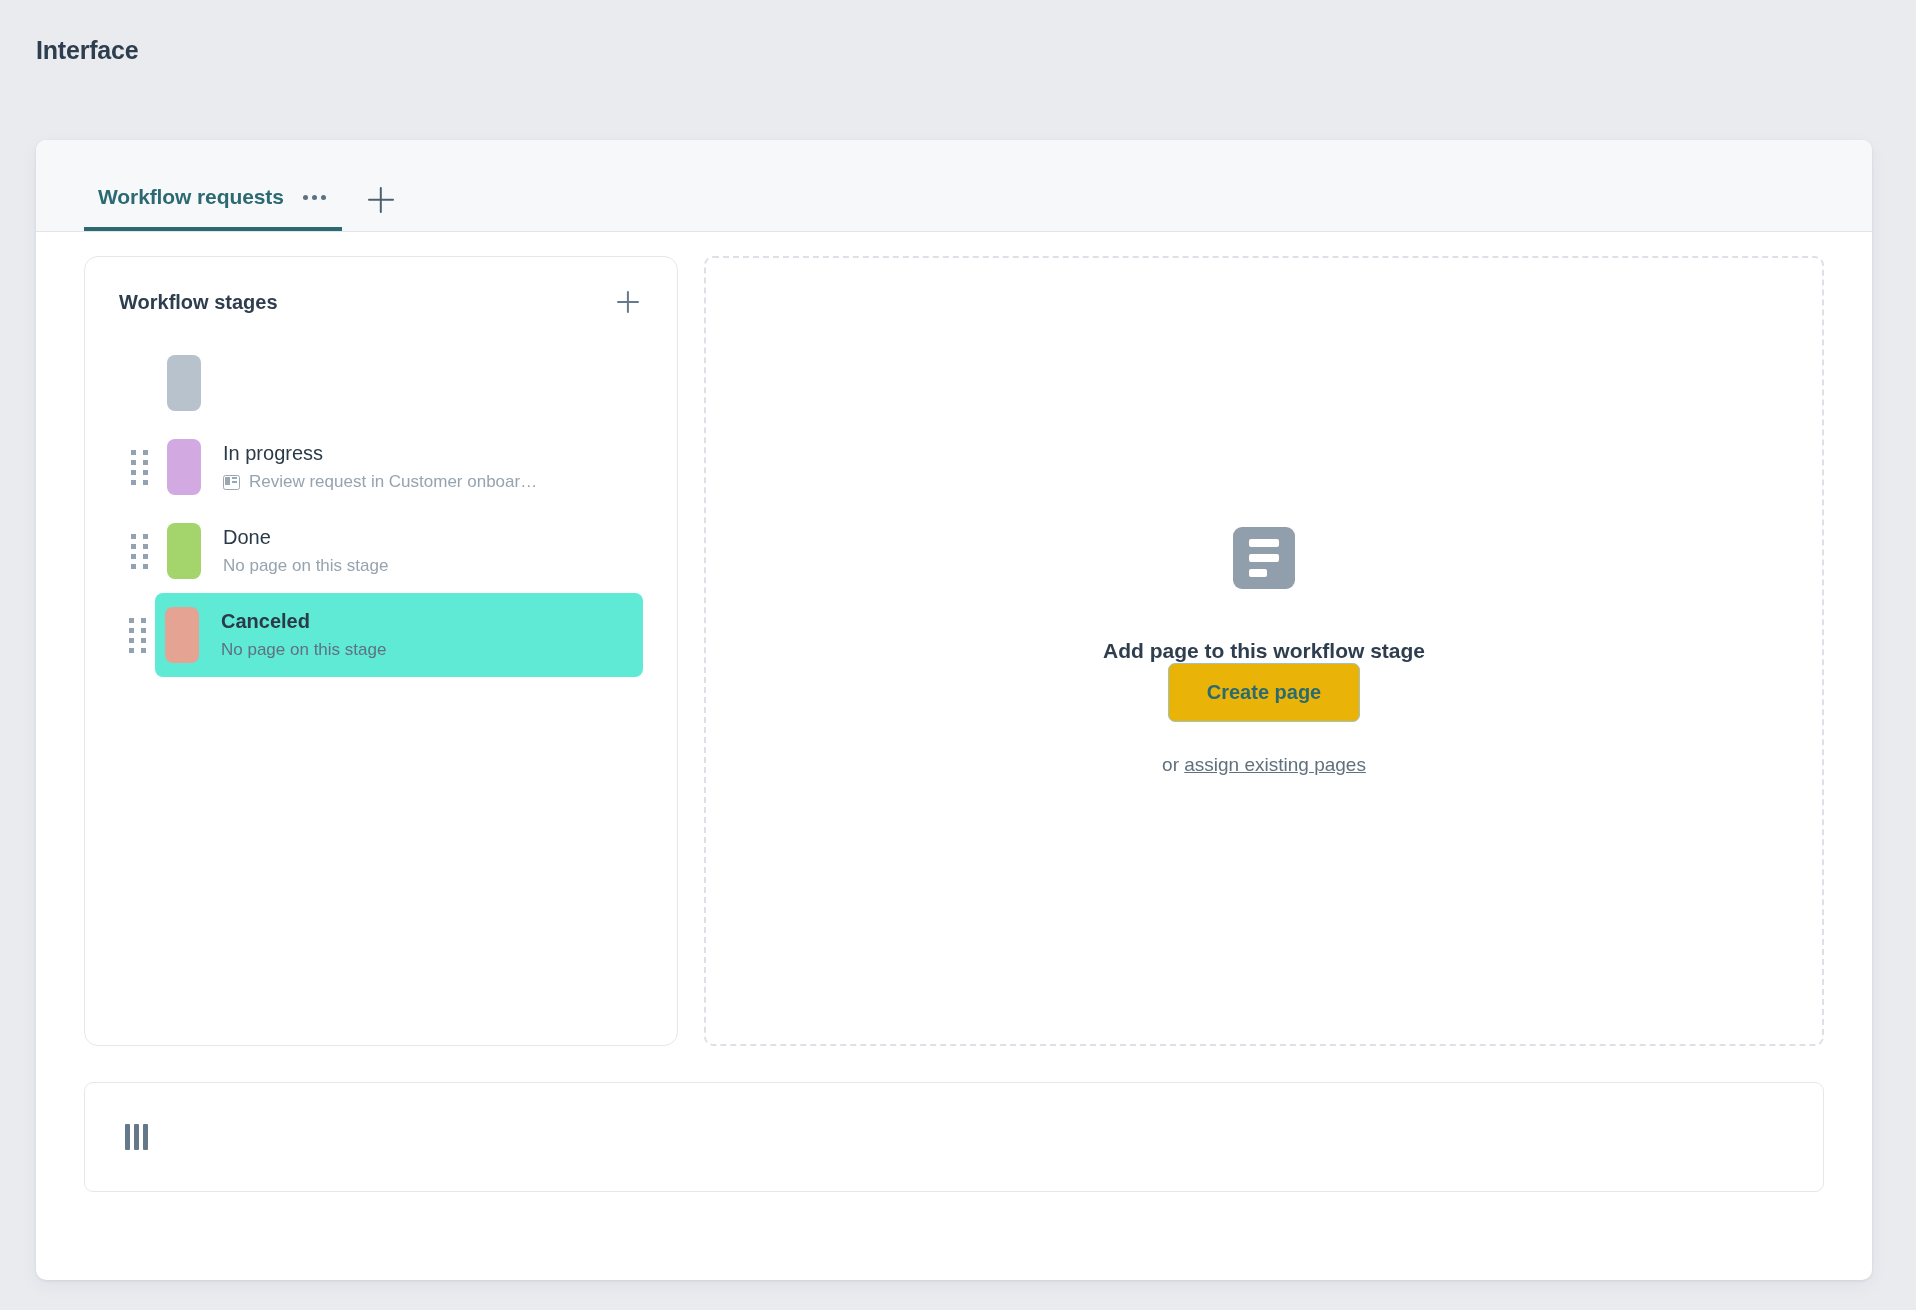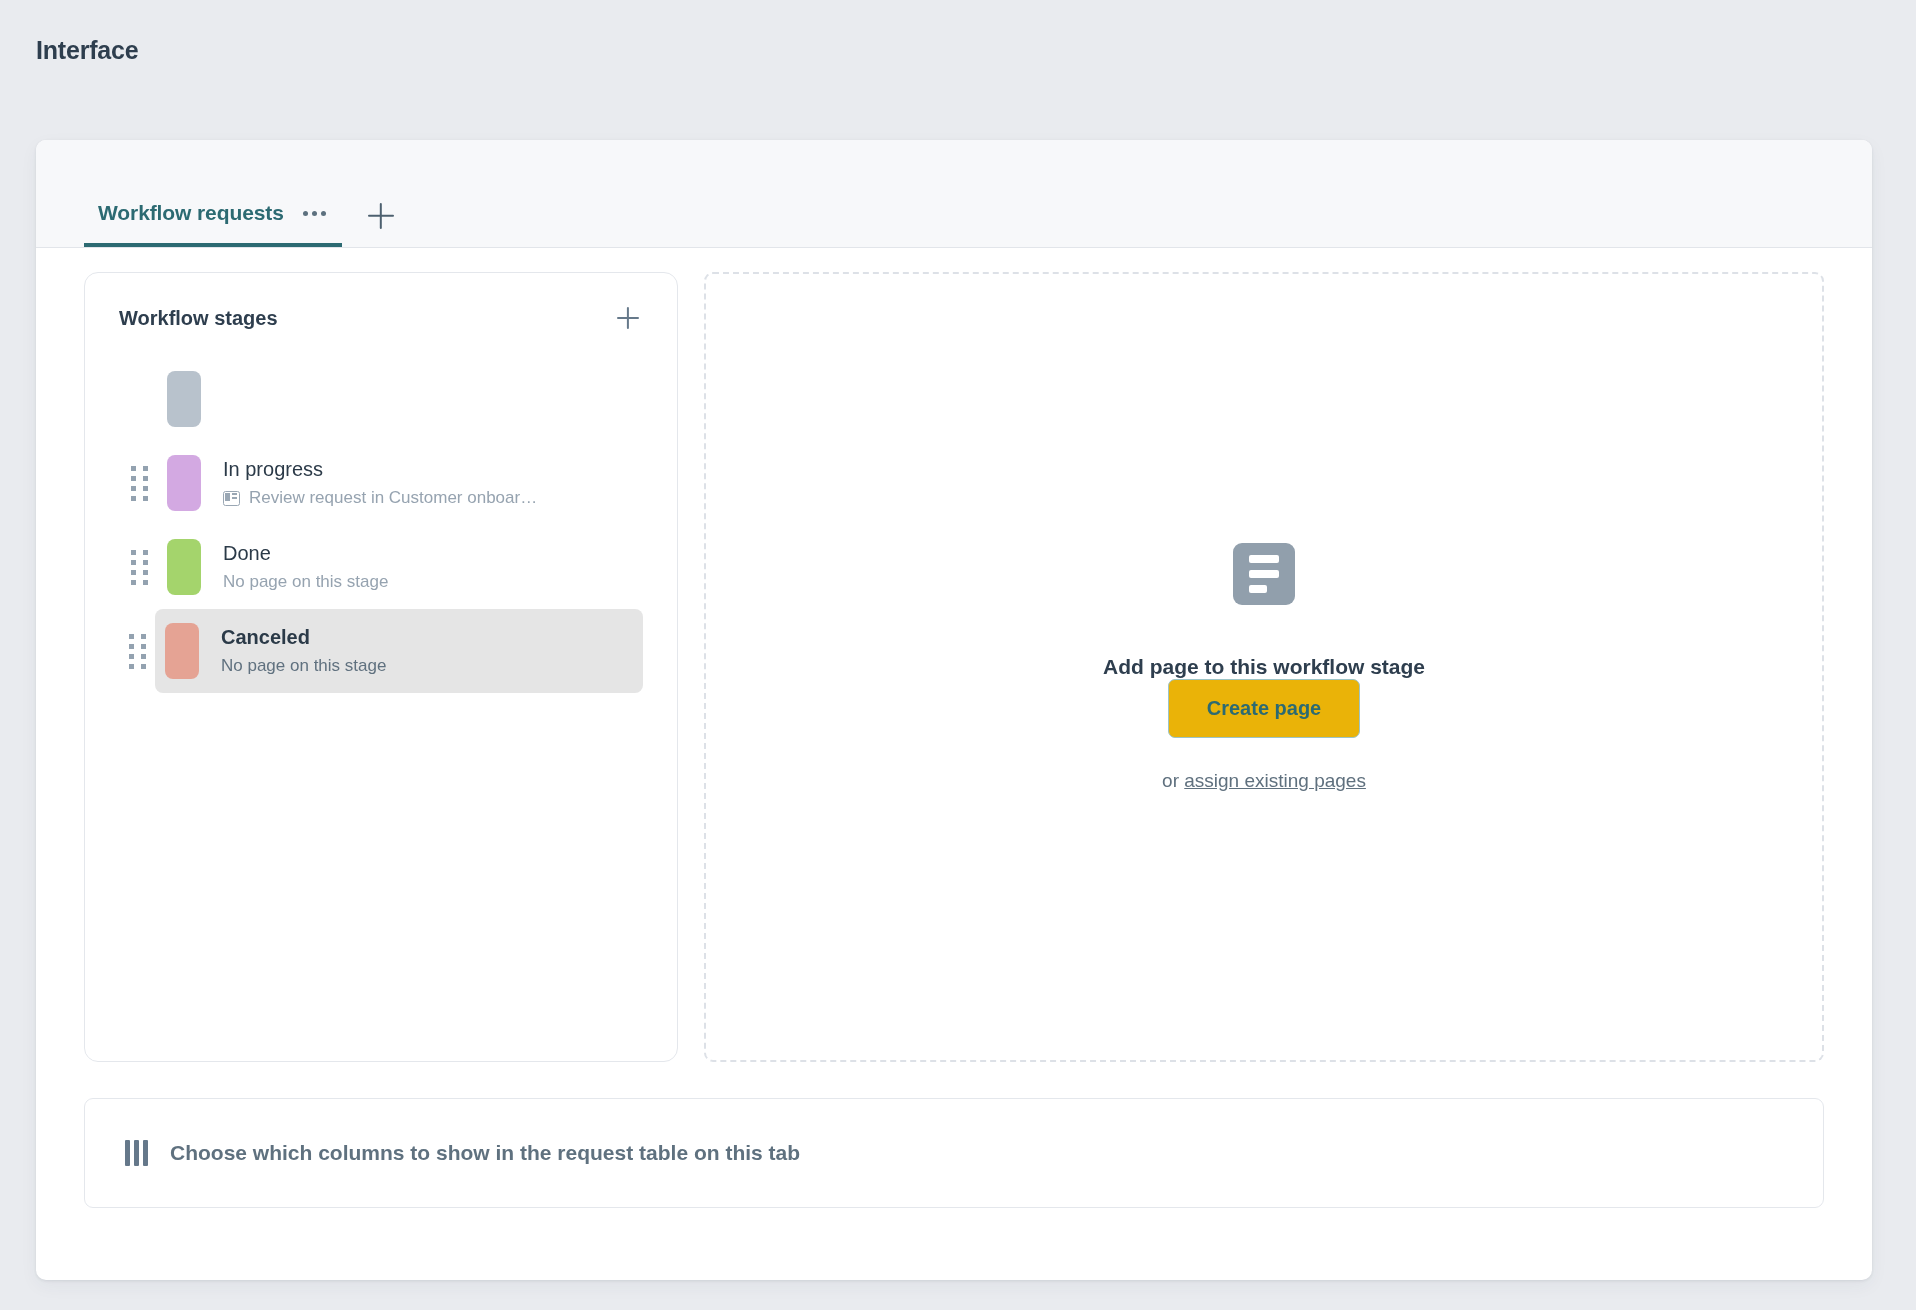--- a/index.html
+++ b/index.html
@@ -37,21 +37,21 @@
     width: 1836px;
     height: 1140px;
     background: #ffffff;
     border-radius: 10px;
     box-shadow: 0 1px 3px rgba(40,55,70,.10), 0 6px 18px rgba(40,55,70,.05);
     overflow: hidden;
   }
 
   
   .tab-strip {
-    height: 108px;
+    height: 92px;
     background: #f7f8fa;
     border-bottom: 1px solid #e2e5ea;
     display: flex;
     align-items: flex-end;
     padding-left: 48px;
   }
 
   .tab {
     display: flex;
     align-items: center;
@@ -134,21 +134,21 @@
 
   .stage-row {
     display: flex;
     align-items: center;
     height: 84px;
     border-radius: 8px;
     padding-left: 2px;
     position: relative;
     cursor: pointer;
   }
-  .stage-row.selected { background: #e5e5e5; padding-left: 0; margin-left: 36px; padding-right: 12px; }
+  .stage-row.selected { background: #5eead4; padding-left: 0; margin-left: 36px; padding-right: 12px; }
   .stage-row.selected .drag-handle { position: absolute; left: -36px; }
 
   .drag-handle {
     width: 36px;
     display: flex;
     justify-content: center;
     flex: 0 0 auto;
     cursor: grab;
   }
   .drag-handle .grid {
@@ -401,16 +401,15 @@
 
     </div>
   </div>
 
   <div class="columns-bar">
     <span class="columns-icon">
       <i></i>
         <i></i>
         <i></i>
     </span>
-    <span class="columns-label">Choose which columns to show in the request table on this tab</span>
   </div>
 
 </div>
 
 </body></html>

